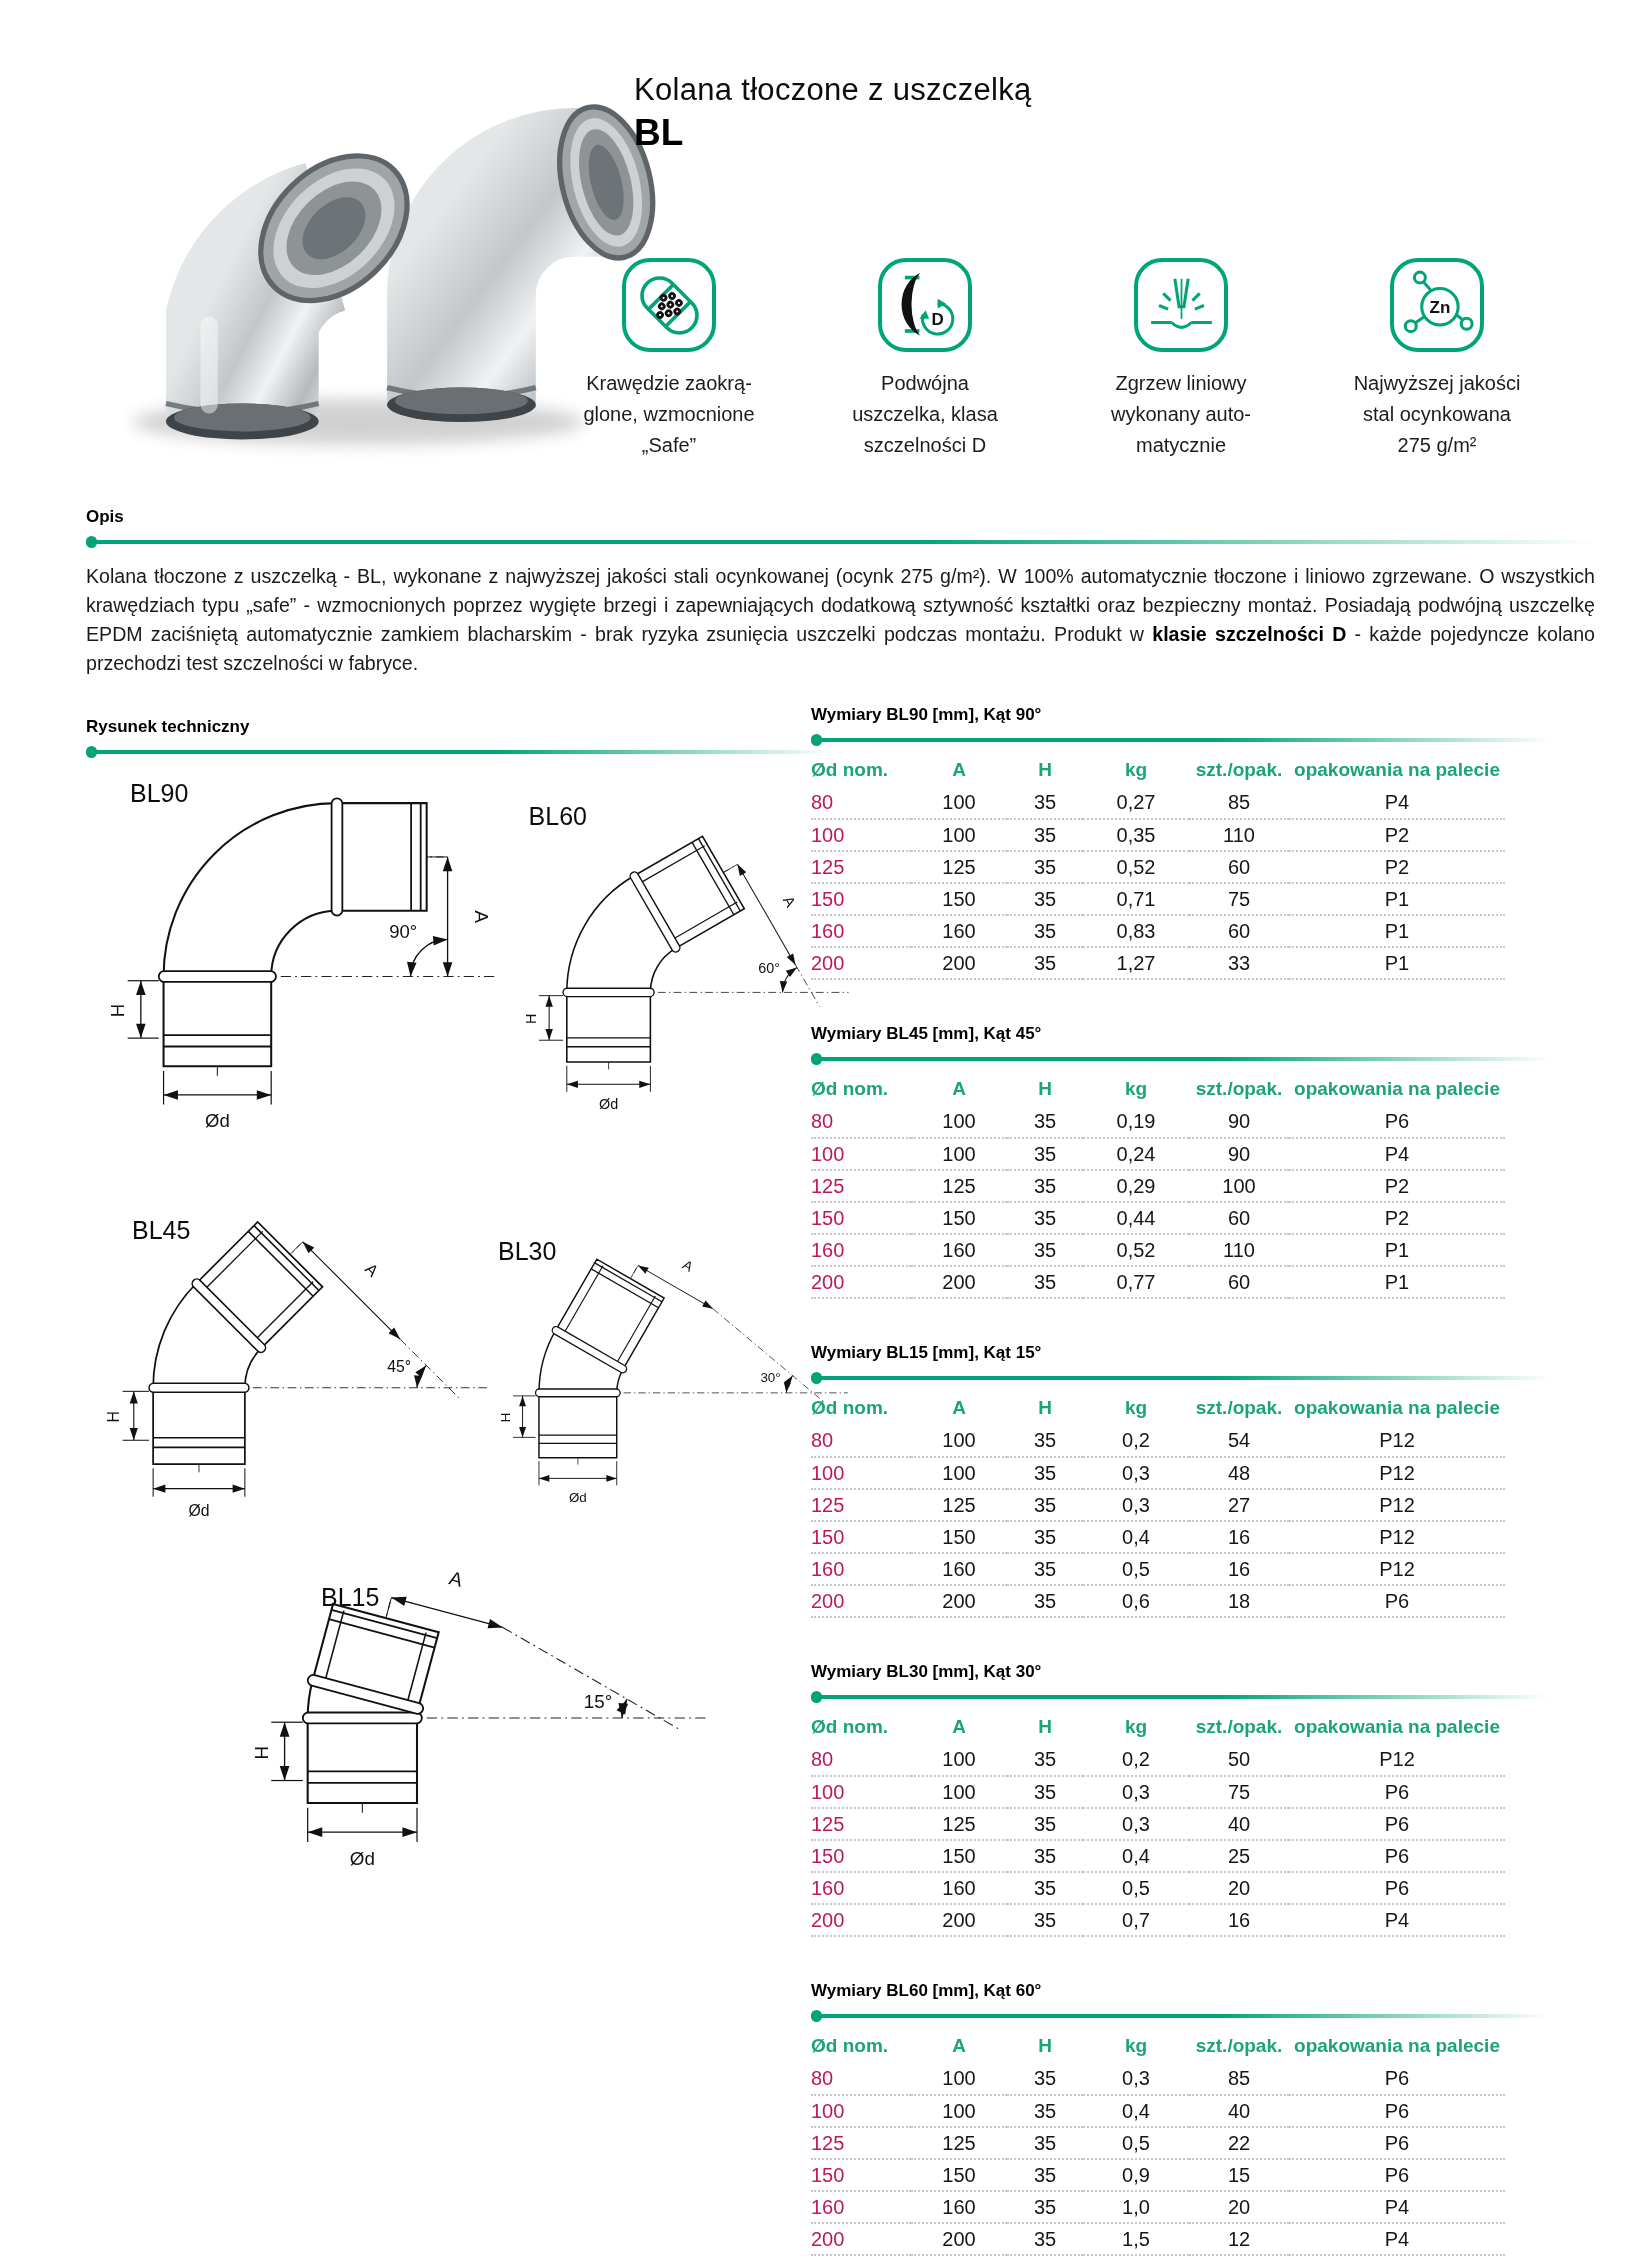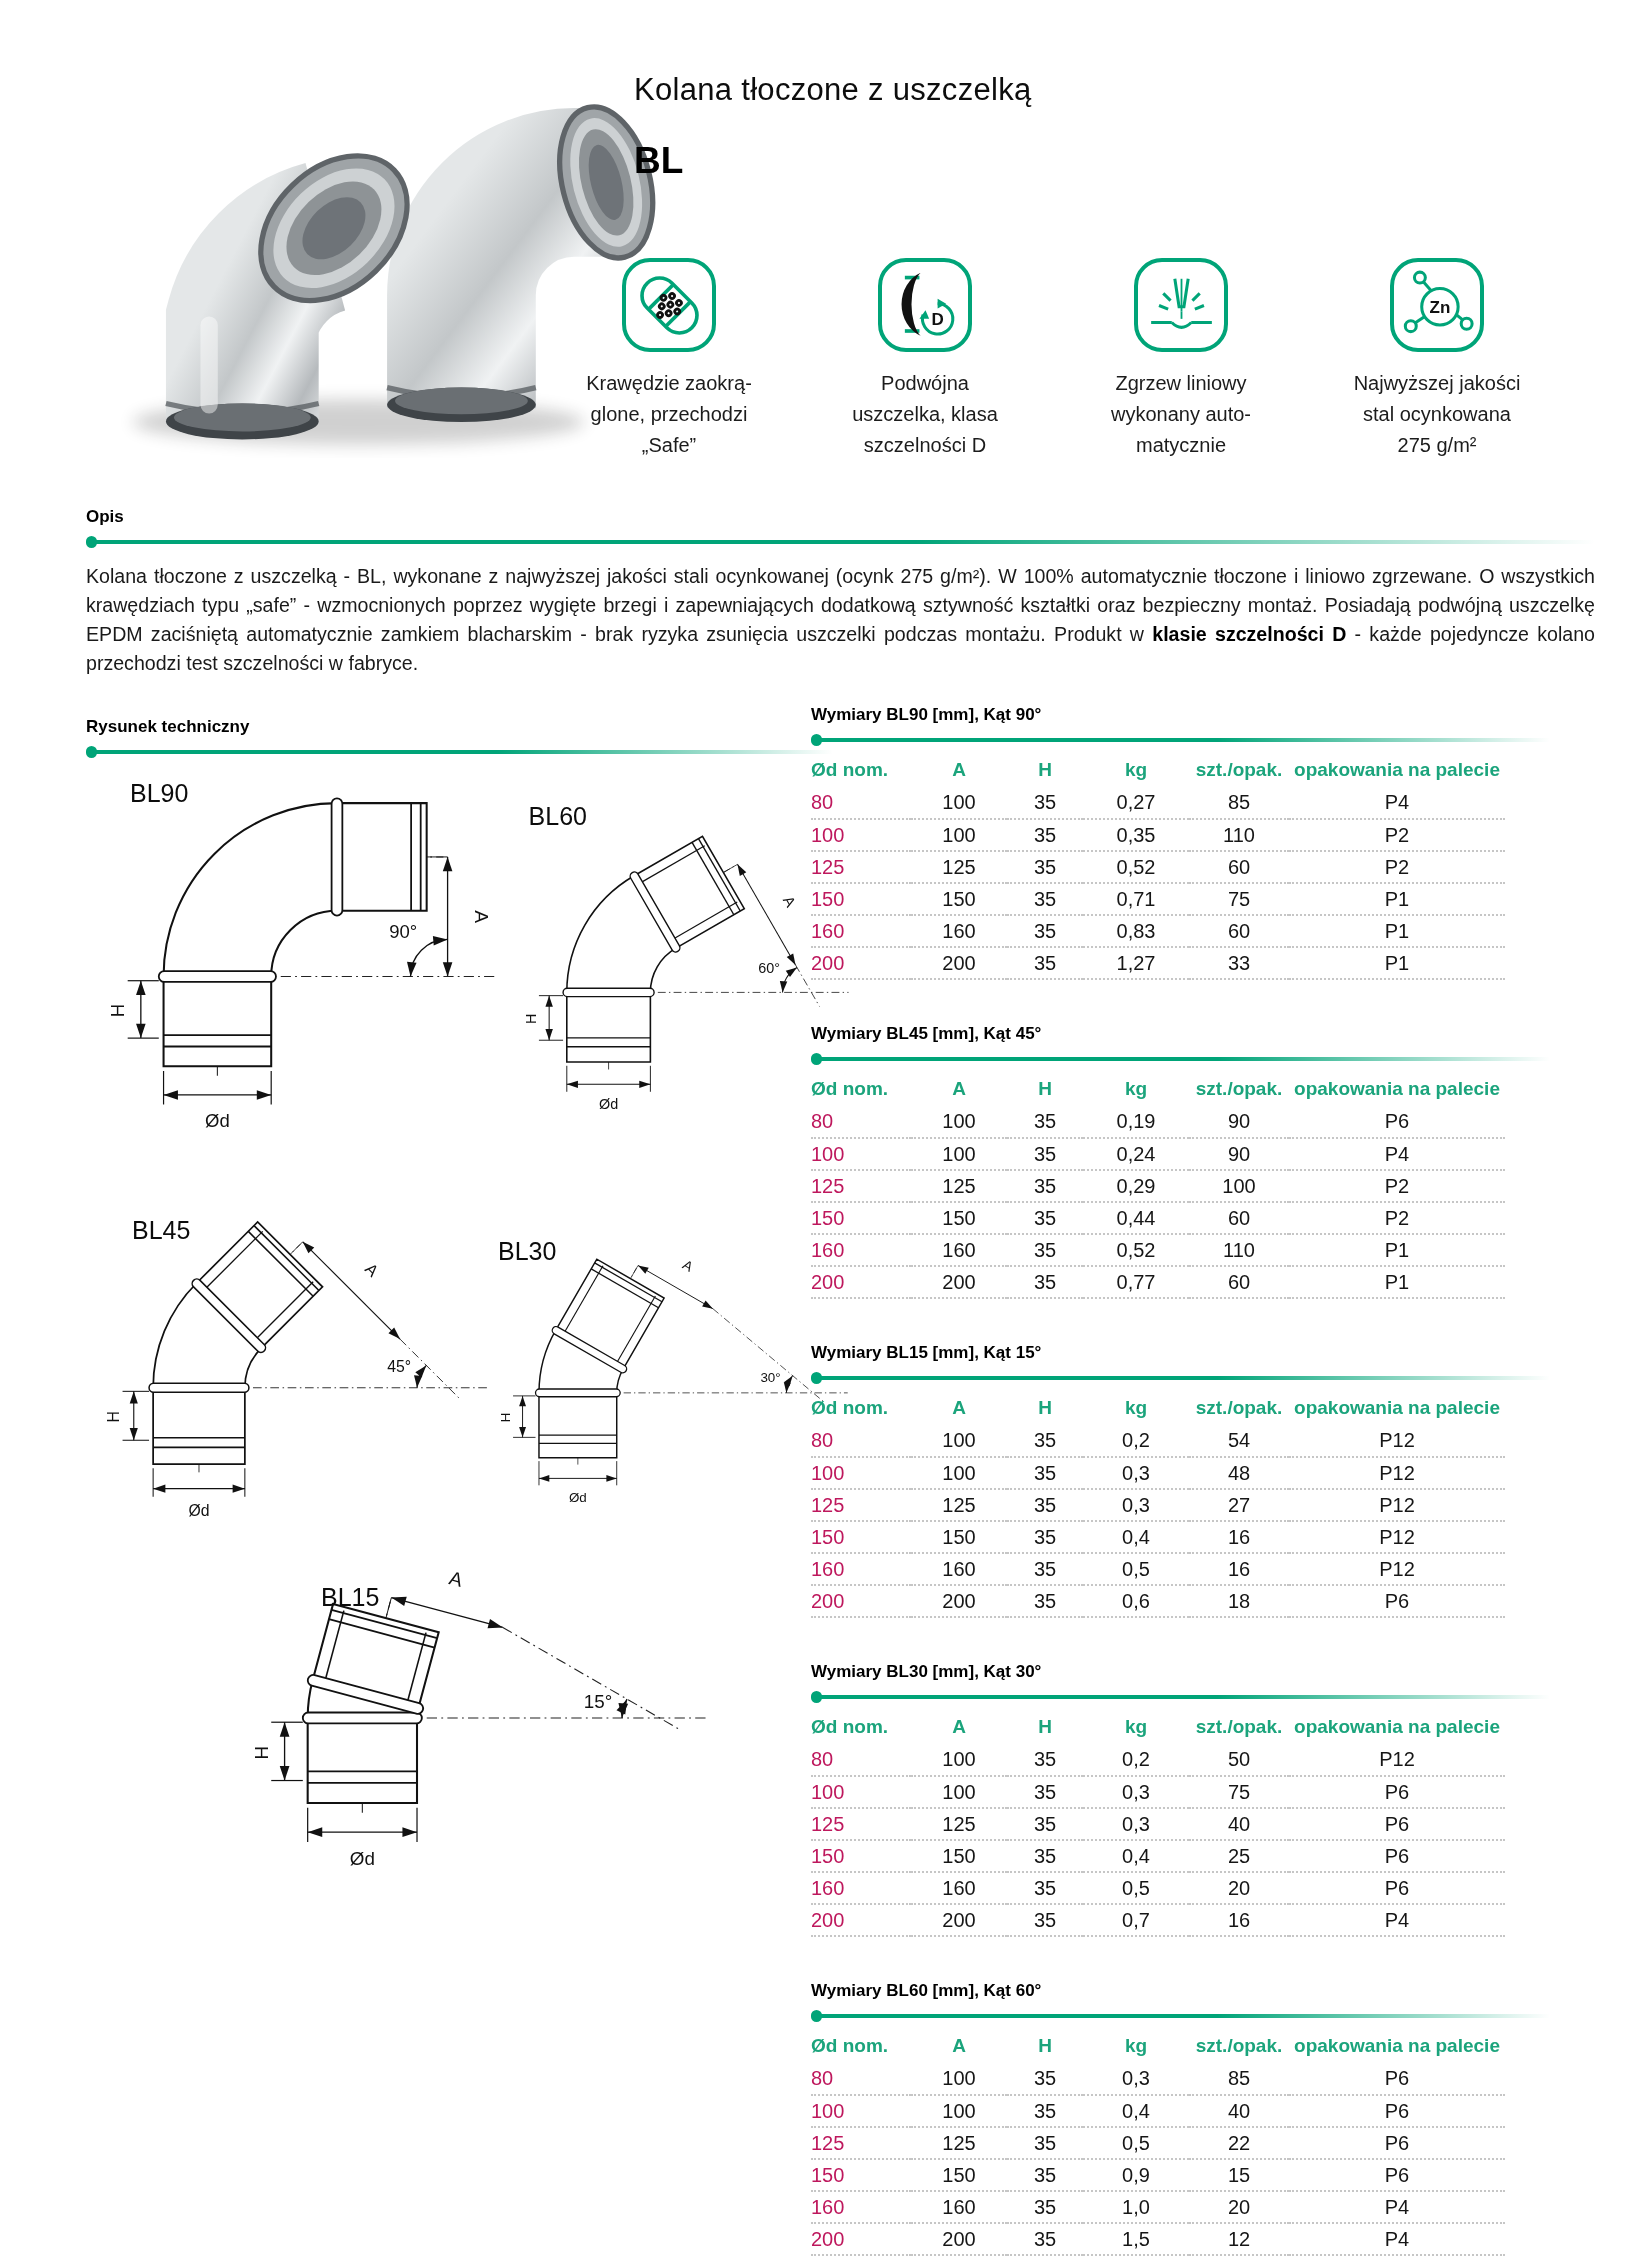--- a/index.html
+++ b/index.html
@@ -7,21 +7,21 @@
   body {
     width:1648px; height:2261px; position:relative; overflow:hidden;
     font-family:"Liberation Sans", sans-serif; color:#111;
   }
   
   .green-block { position:absolute; left:0; top:0; width:438px; height:438px;
     border-bottom-right-radius:63px; }
   .photo { position:absolute; left:73px; top:33px; width:664px; height:425px; }
   .title-wrap { position:absolute; left:634px; top:72px; }
   .page-title { font-size:31px; font-weight:400; letter-spacing:0.3px; color:#0d0d0d; }
-  .product-code { font-size:37px; font-weight:700; margin-top:32px; color:#000; }
+  .product-code { font-size:37px; font-weight:700; margin-top:4px; color:#000; }
   
   .features { position:absolute; left:541px; top:258px; width:1036px; display:flex; }
   .feature { width:256px; text-align:center; }
   .icon-box { width:94px; height:94px; margin:0 auto; border:4.7px solid var(--accent);
     border-radius:28px; display:flex; align-items:center; justify-content:center; }
   .icon-box svg { width:85px; height:85px; }
   .feature .caption { margin-top:16px; font-size:20px; line-height:31px;
     white-space:pre-line; color:#1c1c1c; }
   
   h3.sec { font-size:17px; font-weight:700; color:#000; }
@@ -134,21 +134,21 @@
           <circle cx="54" cy="68" r="4"></circle>
             <circle cx="70" cy="68" r="4"></circle>
             <circle cx="86" cy="68" r="4"></circle>
           <circle cx="62" cy="80" r="4"></circle>
             <circle cx="78" cy="80" r="4"></circle>
           <circle cx="70" cy="92" r="4"></circle>
         </g>
       </svg>
     </div>
     <div class="caption">Krawędzie zaokrą-
-glone, przechodzi
+glone, wzmocnione
 „Safe”</div>
   </div>
   <div class="feature">
     <div class="icon-box">
       <svg viewBox="0 0 140 140">
         <line x1="36" y1="24" x2="60" y2="24" stroke="#00A478" stroke-width="6"></line>
         <line x1="36" y1="112" x2="60" y2="112" stroke="#00A478" stroke-width="6"></line>
         <path d="M 62 16 A 50 56 0 0 0 62 120 A 24 56 0 0 1 62 16 Z" fill="#111"></path>
         <circle cx="90" cy="92" r="25" fill="#fff" stroke="none"></circle>
         <path d="M 90 67 A 25 25 0 1 1 66 85" fill="none" stroke="#00A478" stroke-width="5"></path>

